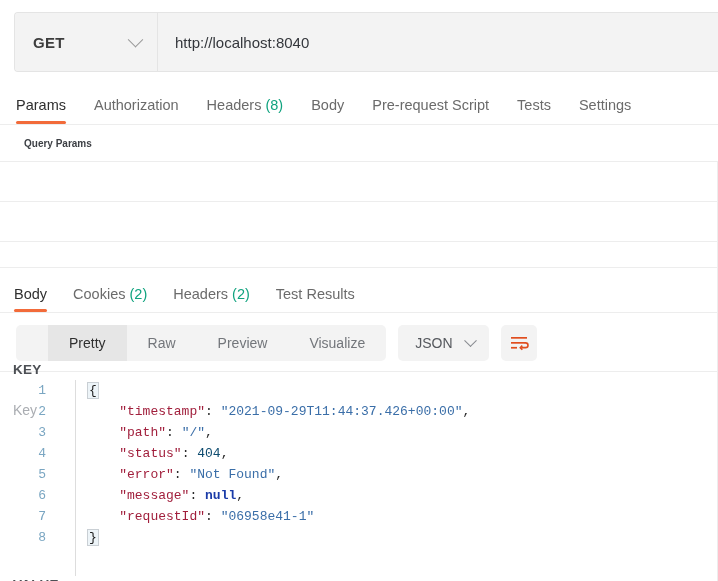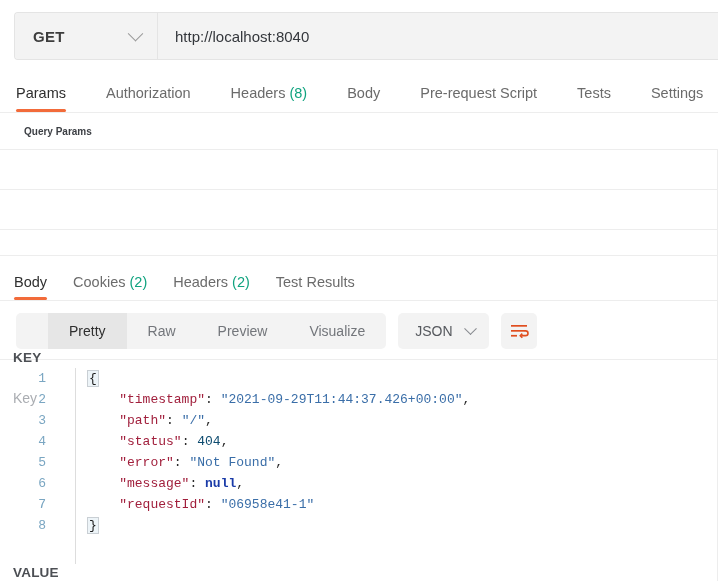--- a/index.html
+++ b/index.html
@@ -11,21 +11,21 @@
     color: #3c3f44;
     overflow: hidden;
   }
 
   .app { width: 718px; height: 581px; position: relative; background:#fff; }
 
   
   .url-bar {
     display: flex;
     align-items: stretch;
-    height: 48px;
+    height: 60px;
     margin: 12px 0 0 14px;
     width: 704px;
     border: 1px solid #e4e4e4;
     border-right: none;
     border-radius: 4px 0 0 4px;
     background: #f3f3f3;
     overflow: hidden;
   }
   .method-select {
     width: 143px;
@@ -60,21 +60,21 @@
     cursor: text;
   }
 
   
   .req-tabs {
     display: flex;
     align-items: flex-end;
     height: 38px;
     padding-left: 16px;
     margin-top: 14px;
-    gap: 12px;
+    gap: 0;
   }
   .req-tab {
     position: relative;
     font-size: 14.5px;
     color: #6b6b6b;
     padding: 0 14px 11px 14px;
     cursor: pointer;
     white-space: nowrap;
   }
   .req-tab:first-child { padding-left: 0; }

